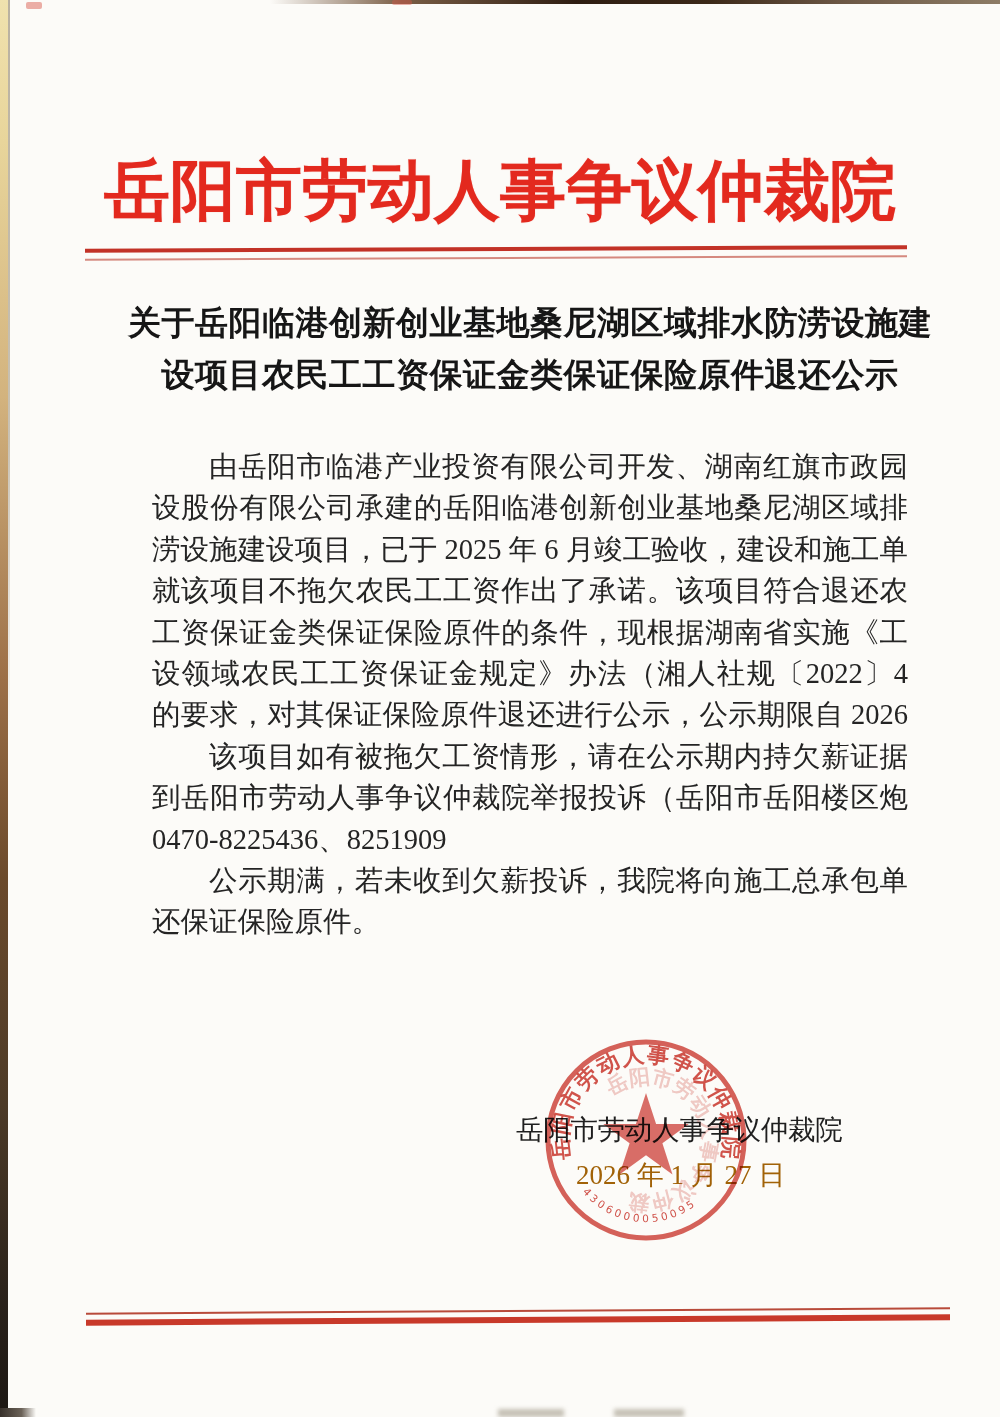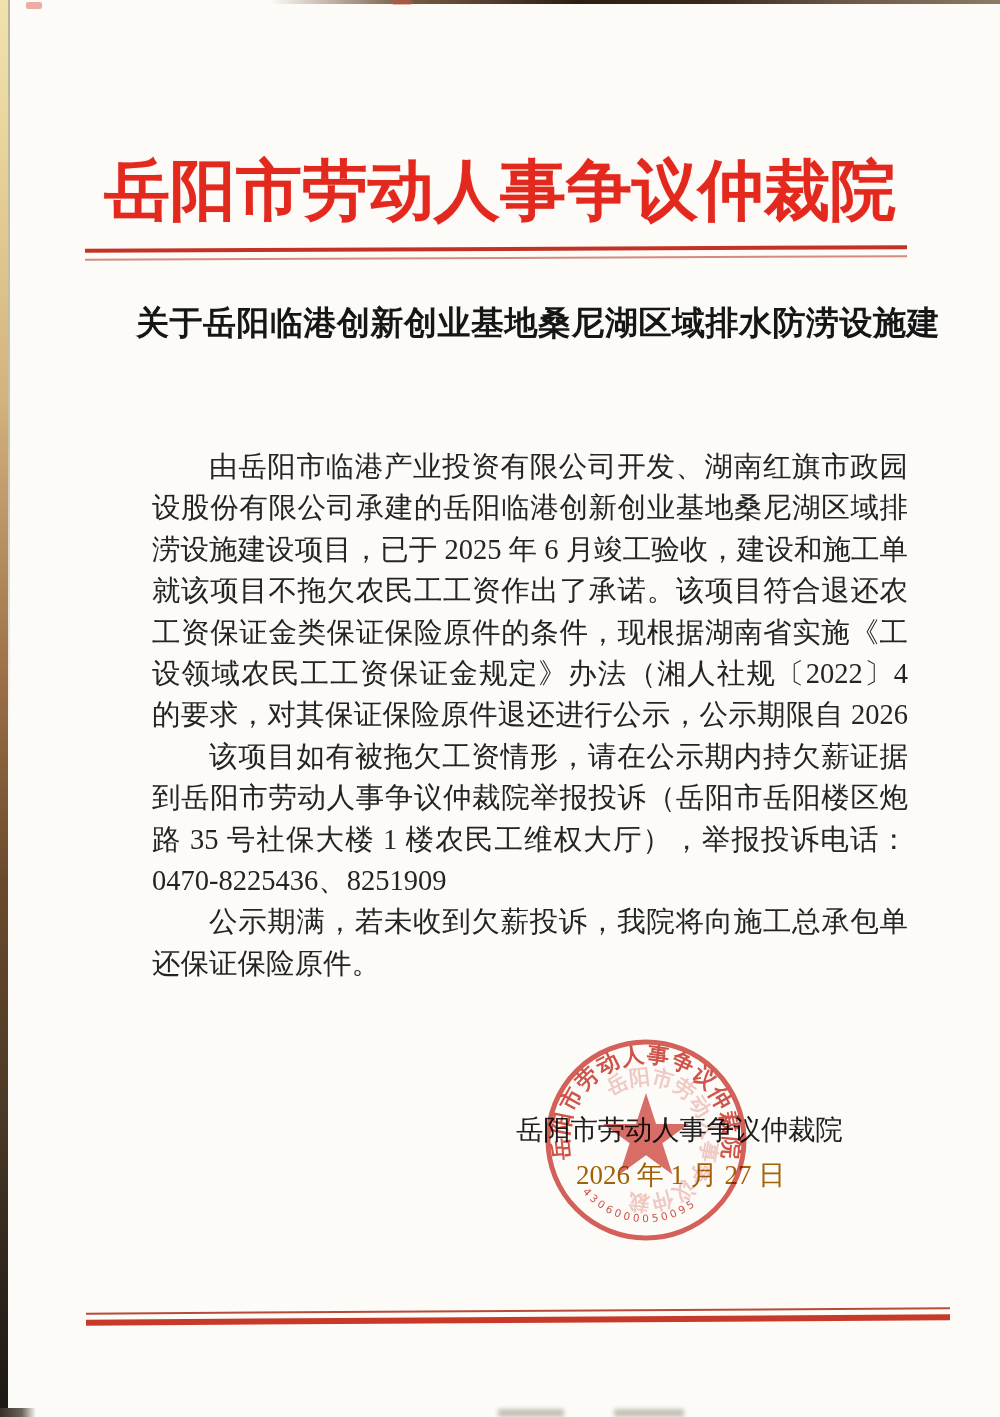--- a/index.html
+++ b/index.html
@@ -47,21 +47,21 @@
   .rule{position:absolute;left:85px;width:822px;transform:rotate(-0.25deg);}
   .rule.thick{top:247px;height:4px;background:#c23227;}
   .rule.thin{top:257px;height:2px;background:#d5897f;}
 
   
   .doc-title{
     position:absolute;top:297px;left:120px;width:820px;text-align:center;
     font-weight:bold;color:#161616;font-size:33px;line-height:52px;
     font-family:"Liberation Sans","DejaVu Sans",sans-serif;letter-spacing:.5px;
   }
-  .doc-title .tline{white-space:nowrap;text-align:right;}
+  .doc-title .tline{white-space:nowrap;}
 
   
   .body-block{
     position:absolute;top:446px;left:152px;width:756px;
     font-size:28.5px;line-height:41.4px;color:#242424;
   }
   .line{white-space:nowrap;}
   .jfull{text-align:justify;text-align-last:justify;white-space:normal;
     overflow:hidden;height:41.4px;}
   .indent{padding-left:57px;}
@@ -94,34 +94,34 @@
   <div class="corner-bl"></div>
   <div class="smudge s1"></div>
   <div class="smudge s2"></div>
 
   <div class="masthead">岳阳市劳动人事争议仲裁院</div>
   <div class="rule thick"></div>
   <div class="rule thin"></div>
 
   <div class="doc-title">
     <div class="tline">关于岳阳临港创新创业基地桑尼湖区域排水防涝设施建</div>
+    <div class="tline">设项目农民工工资保证金类保证保险原件退还公示</div>
   </div>
 
   <div class="body-block">
     <div class="line jfull indent">由岳阳市临港产业投资有限公司开发、湖南红旗市政园林建</div>
     <div class="line jfull">设股份有限公司承建的岳阳临港创新创业基地桑尼湖区域排水防</div>
     <div class="line jfull">涝设施建设项目，已于 2025 年 6 月竣工验收，建设和施工单位均</div>
     <div class="line jfull">就该项目不拖欠农民工工资作出了承诺。该项目符合退还农民工</div>
     <div class="line jfull">工资保证金类保证保险原件的条件，现根据湖南省实施《工程建</div>
     <div class="line jfull">设领域农民工工资保证金规定》办法（湘人社规〔2022〕4 号）</div>
     <div class="line jfull">的要求，对其保证保险原件退还进行公示，公示期限自 2026 年 1</div>
 
     <div class="line jfull indent">该项目如有被拖欠工资情形，请在公示期内持欠薪证据材料</div>
     <div class="line jfull">到岳阳市劳动人事争议仲裁院举报投诉（岳阳市岳阳楼区炮台山</div>
-    <div class="line jfull">路 35 号社保大楼 1 楼农民工维权大厅），举报投诉电话：</div>
     <div class="line">0470-8225436、8251909</div>
 
     <div class="line jfull indent">公示期满，若未收到欠薪投诉，我院将向施工总承包单位退</div>
     <div class="line">还保证保险原件。</div>
   </div>
 
   <div class="sig-agency">岳阳市劳动人事争议仲裁院</div>
   <div class="sig-date">2026 年 1 月 27 日</div>
 
   <div class="seal">

